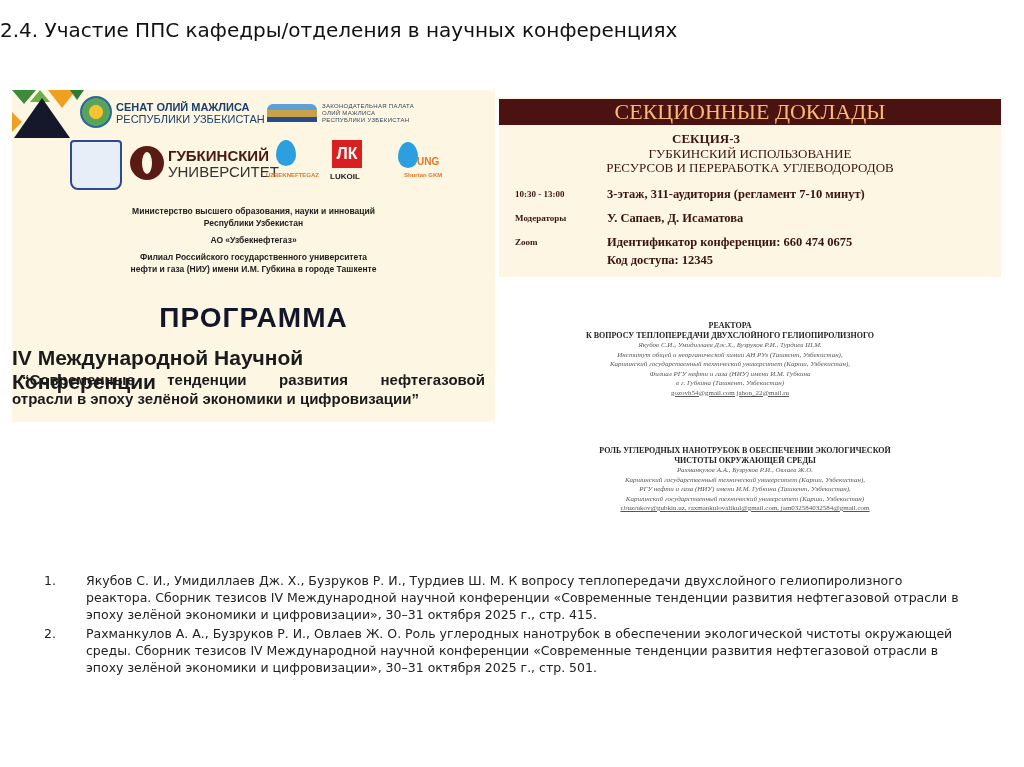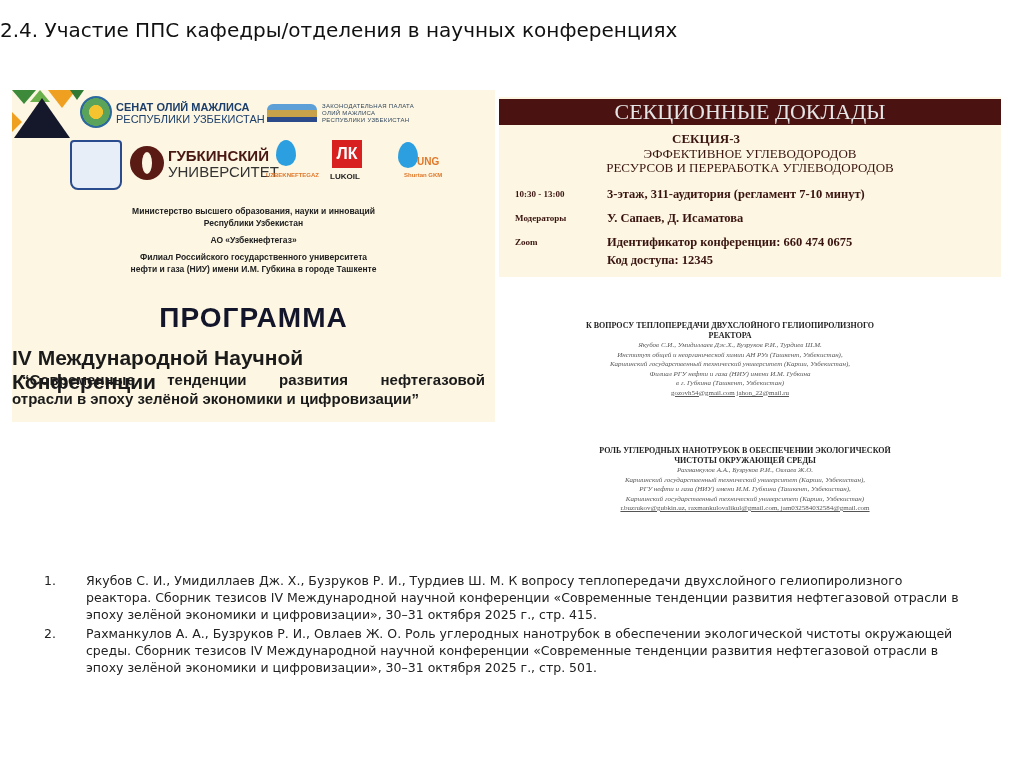--- a/index.html
+++ b/index.html
@@ -36,21 +36,21 @@
   .shurtan { position:absolute; left:392px; top:82px; font-size:6px; color:#e0782a; font-weight:bold; }
 
   .org { position:absolute; left:0; width:483px; text-align:center; font-size:8.5px; line-height:11px; color:#222; font-weight:bold; }
   .program { position:absolute; left:0; top:212px; width:483px; text-align:center; font-size:28px; font-weight:bold; color:#13162a; letter-spacing:1px; }
   .conf1 { position:absolute; left:0; top:256px; width:426px; text-align:left; font-size:21px; font-weight:bold; color:#1b1b1b; }
   .conf2 { position:absolute; left:10px; top:280px; width:463px; text-align:justify; text-align-last:justify; font-size:15px; font-weight:bold; color:#1b1b1b; line-height:19px; }
   .conf3 { position:absolute; left:0; top:300px; width:483px; text-align:left; font-size:15px; font-weight:bold; color:#1b1b1b; }
 
   
   .section { position:absolute; left:499px; top:97px; width:502px; height:180px; background:#fcf6e2; }
-  .section-band { position:absolute; left:0; top:2px; width:502px; height:26px; background:#4a1210; color:#e5e5e5; text-align:center; font-family:"Liberation Serif", serif; font-size:22px; line-height:26px; }
+  .section-band { position:absolute; left:0; top:2px; width:502px; height:26px; background:#4a1210; color:#fdba74; text-align:center; font-family:"Liberation Serif", serif; font-size:22px; line-height:26px; }
   .sec-num { position:absolute; left:0; top:34px; width:414px; text-align:center; font-family:"Liberation Serif", serif; font-weight:bold; font-size:13px; color:#3a1410; }
   .sec-topic { position:absolute; left:0; top:50px; width:502px; text-align:center; font-family:"Liberation Serif", serif; font-size:13px; line-height:14px; color:#3a1410; }
   .sec-row { position:absolute; left:16px; font-family:"Liberation Serif", serif; color:#3a1410; }
   .sec-row .k { position:absolute; left:0; width:90px; font-size:9px; font-weight:bold; }
   .sec-row .v { position:absolute; left:92px; width:400px; font-size:12.5px; font-weight:bold; white-space:nowrap; }
 
   
   .abstract { position:absolute; font-family:"Liberation Serif", serif; text-align:center; color:#333; }
   .abstract .t { font-weight:bold; font-size:8px; line-height:10px; color:#222; }
   .abstract .a { font-style:italic; font-size:7px; line-height:9.5px; color:#555; }
@@ -109,43 +109,43 @@
   <div class="program">ПРОГРАММА</div>
   <div class="conf1">IV Международной Научной Конференции</div>
   <div class="conf2">“Современные тенденции развития нефтегазовой</div>
   <div class="conf3">отрасли в эпоху зелёной экономики и цифровизации”</div>
 </div>
 
 <div class="section">
   <div class="section-band">СЕКЦИОННЫЕ ДОКЛАДЫ</div>
   <div class="sec-num">СЕКЦИЯ-3</div>
   <div class="sec-topic">
-    <div>ЭФФЕКТИВНОЕ УГЛЕВОДОРОДОВ</div>
+    <div>ГУБКИНСКИЙ ИСПОЛЬЗОВАНИЕ</div>
     <div>РЕСУРСОВ И ПЕРЕРАБОТКА УГЛЕВОДОРОДОВ</div>
   </div>
   <div class="sec-row" style="top:90px;">
     <span class="k" style="top:2px;">10:30 - 13:00</span>
     <span class="v">3-этаж, 311-аудитория (регламент 7-10 минут)</span>
   </div>
   <div class="sec-row" style="top:114px;">
     <span class="k" style="top:2px;">Модераторы</span>
     <span class="v">У. Сапаев, Д. Исаматова</span>
   </div>
   <div class="sec-row" style="top:138px;">
     <span class="k" style="top:2px;">Zoom</span>
     <span class="v">Идентификатор конференции: 660 474 0675</span>
   </div>
   <div class="sec-row" style="top:156px;">
     <span class="v">Код доступа: 12345</span>
   </div>
 </div>
 
 <div class="abstract" style="left:560px; top:321px; width:340px;">
+  <div class="t">РЕАКТОРА</div>
   <div class="t">К ВОПРОСУ ТЕПЛОПЕРЕДАЧИ ДВУХСЛОЙНОГО ГЕЛИОПИРОЛИЗНОГО</div>
-  <div class="t">РЕАКТОРА</div>
   <div class="a">Якубов С.И., Умидиллаев Дж.Х., Бузруков Р.И., Турдиев Ш.М.</div>
   <div class="a">Институт общей и неорганической химии АН РУз (Ташкент, Узбекистан),</div>
   <div class="a">Каршинский государственный технический университет (Карши, Узбекистан),</div>
   <div class="a">Филиал РГУ нефти и газа (НИУ) имени И.М. Губкина</div>
   <div class="a">в г. Губкина (Ташкент, Узбекистан)</div>
   <div class="e">gozovh54@gmail.com jahon_22@mail.ru</div>
 </div>
 
 <div class="abstract" style="left:550px; top:446px; width:390px;">
   <div class="t">РОЛЬ УГЛЕРОДНЫХ НАНОТРУБОК В ОБЕСПЕЧЕНИИ ЭКОЛОГИЧЕСКОЙ</div>

